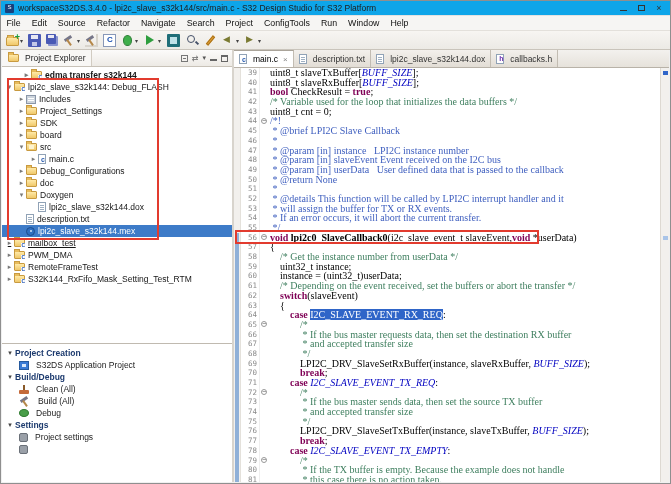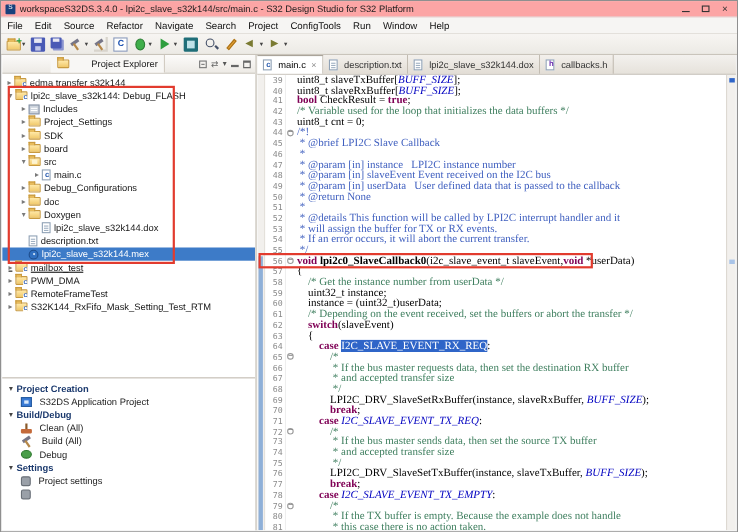--- a/index.html
+++ b/index.html
@@ -1,20 +1,20 @@
 <!DOCTYPE html>
 <html><head>
 <meta charset="utf-8">
 <style>
 *{margin:0;padding:0;box-sizing:border-box;}
 html,body{width:671px;height:484px;overflow:hidden;font-family:"Liberation Sans",sans-serif;background:#e8e8e8;}
 .window{position:absolute;inset:0;background:#f0f0f0;border:1px solid #8f8f8f;}
 
 
-.titlebar{height:15px;background:#fca5a5;display:flex;align-items:center;padding:0 2px;font-size:8.5px;color:#1c1c1c;border-bottom:1px solid #e2e2e2;}
+.titlebar{height:15px;background:#0ea5e9;display:flex;align-items:center;padding:0 2px;font-size:8.5px;color:#1c1c1c;border-bottom:1px solid #e2e2e2;}
 .app-icon{width:9px;height:9px;background:#18407c;margin:0 4px 0 2px;display:inline-block;border-radius:1px;position:relative;flex:none;}
 .app-icon::after{content:"S";color:#fff;font-size:6px;position:absolute;left:2.5px;top:0.5px;}
 .title-text{flex:1;white-space:nowrap;overflow:hidden;}
 .win-controls{display:flex;flex:none;}
 .win-btn{width:18px;height:13px;display:flex;align-items:center;justify-content:center;color:#333;}
 .min-glyph{width:7px;height:1px;background:#333;display:inline-block;margin-top:4px;}
 .max-glyph{width:7px;height:6px;border:1px solid #333;display:inline-block;}
 .close-glyph{font-size:9px;line-height:9px;}
 
 
@@ -48,21 +48,21 @@
 .k-pencil{background:#e8a030;width:3px;height:11px;transform:rotate(40deg);margin:1px 5px;border:0.5px solid #a8741f;}
 .k-arrow-left::before{content:"◀";color:#7a7a32;font-size:9px;position:absolute;left:1px;top:0;}
 .k-arrow-right::before{content:"▶";color:#7a7a32;font-size:9px;position:absolute;left:2px;top:0;}
 
 
 .left-col{position:absolute;left:1px;top:49px;width:230px;bottom:1px;background:#fff;}
 .sash-v{position:absolute;left:231px;top:49px;width:2px;bottom:1px;background:#d8d4cd;}
 .editor-col{position:absolute;left:233px;top:49px;right:1px;bottom:1px;display:flex;flex-direction:column;background:#fff;}
 
 .panel-header{height:17px;background:linear-gradient(#fcfbfa,#edeae5);border-bottom:1px solid #c8c2b8;display:flex;align-items:center;font-size:8.5px;color:#222;}
-.view-tab{display:flex;align-items:center;gap:17px;padding:0 6px;height:100%;background:#f8f7f5;border-right:1px solid #d2ccc2;margin-left:44px;}
+.view-tab{display:flex;align-items:center;gap:3px;padding:0 6px;height:100%;background:#f8f7f5;border-right:1px solid #d2ccc2;}
 .panel-tools{margin-left:auto;display:flex;align-items:center;gap:4px;padding-right:4px;}
 .pt-collapse{width:7px;height:7px;border:1px solid #777;position:relative;}
 .pt-collapse::after{content:"";position:absolute;left:1px;right:1px;top:2px;height:1px;background:#777;}
 .pt-link{font-size:8px;color:#666;line-height:7px;}
 .pt-menu{font-size:7px;color:#555;}
 .pt-min{width:7px;height:7px;position:relative;}
 .pt-min::after{content:"";position:absolute;left:0;right:0;bottom:1px;height:2px;background:#666;}
 .pt-max{width:7px;height:7px;border:1px solid #666;border-top-width:2px;}
 
 
@@ -225,21 +225,21 @@
         </span>
         <span class="panel-tools">
           <span class="pt-collapse"></span>
           <span class="pt-link">⇄</span>
           <span class="pt-menu">▾</span>
           <span class="pt-min"></span>
           <span class="pt-max"></span>
         </span>
       </div>
       <div class="tree">
-          <div class="trow" style="padding-left: 2px;">
+          <div class="trow" style="padding-left: 20px; font-weight: bold;">
             <span class="tw">▸</span>
             <span class="fico f-project"></span>
             <span class="tlabel">edma transfer s32k144</span>
           </div>
           <div class="trow" style="padding-left: 3px;">
             <span class="tw">▾</span>
             <span class="fico f-project"></span>
             <span class="tlabel">lpi2c_slave_s32k144: Debug_FLASH</span>
           </div>
           <div class="trow" style="padding-left: 15px;">

